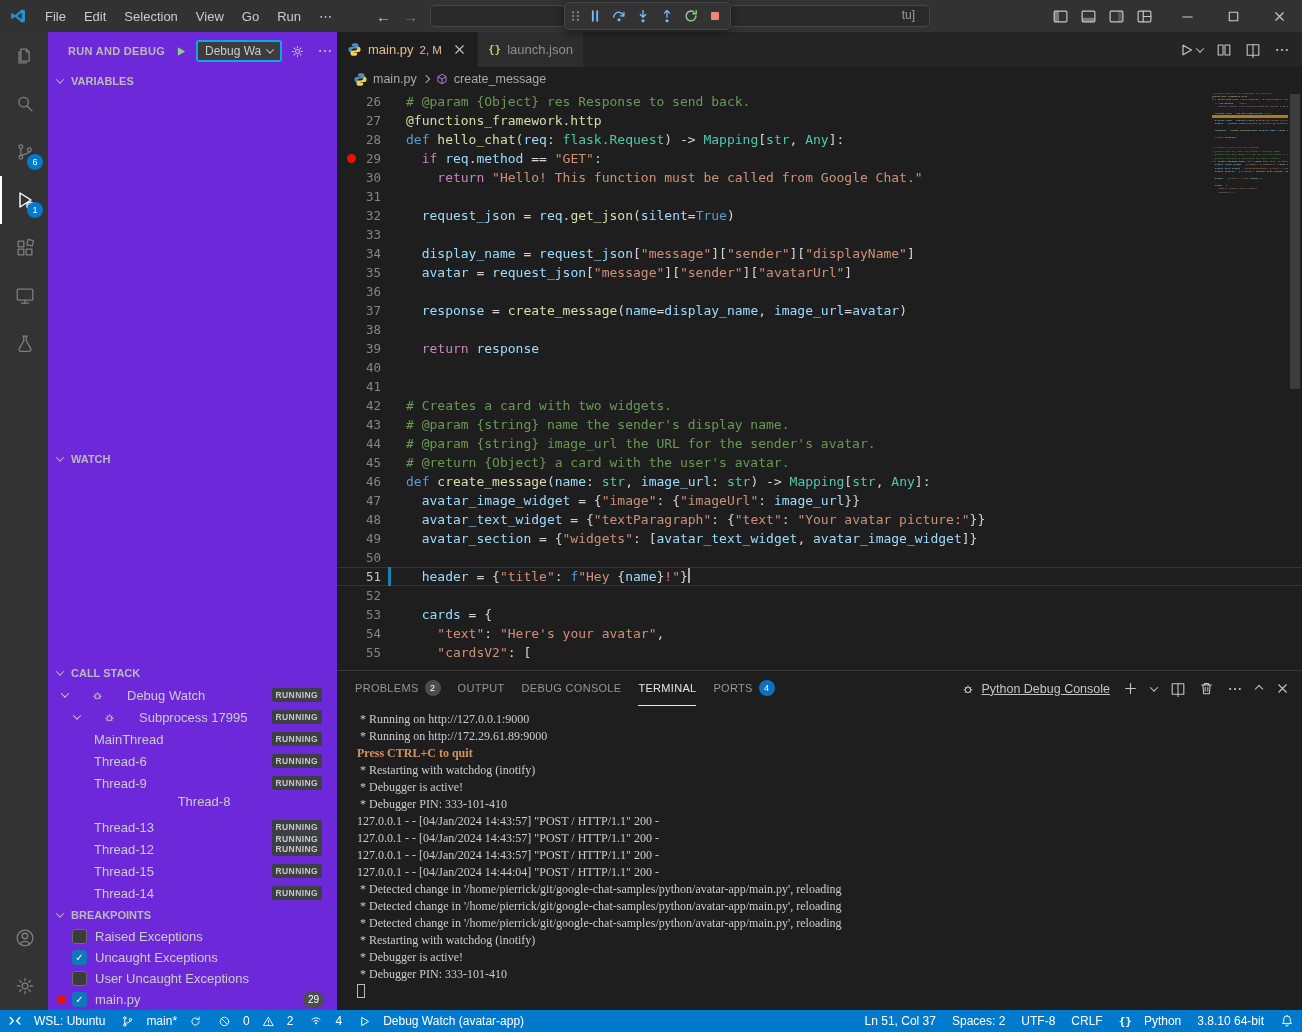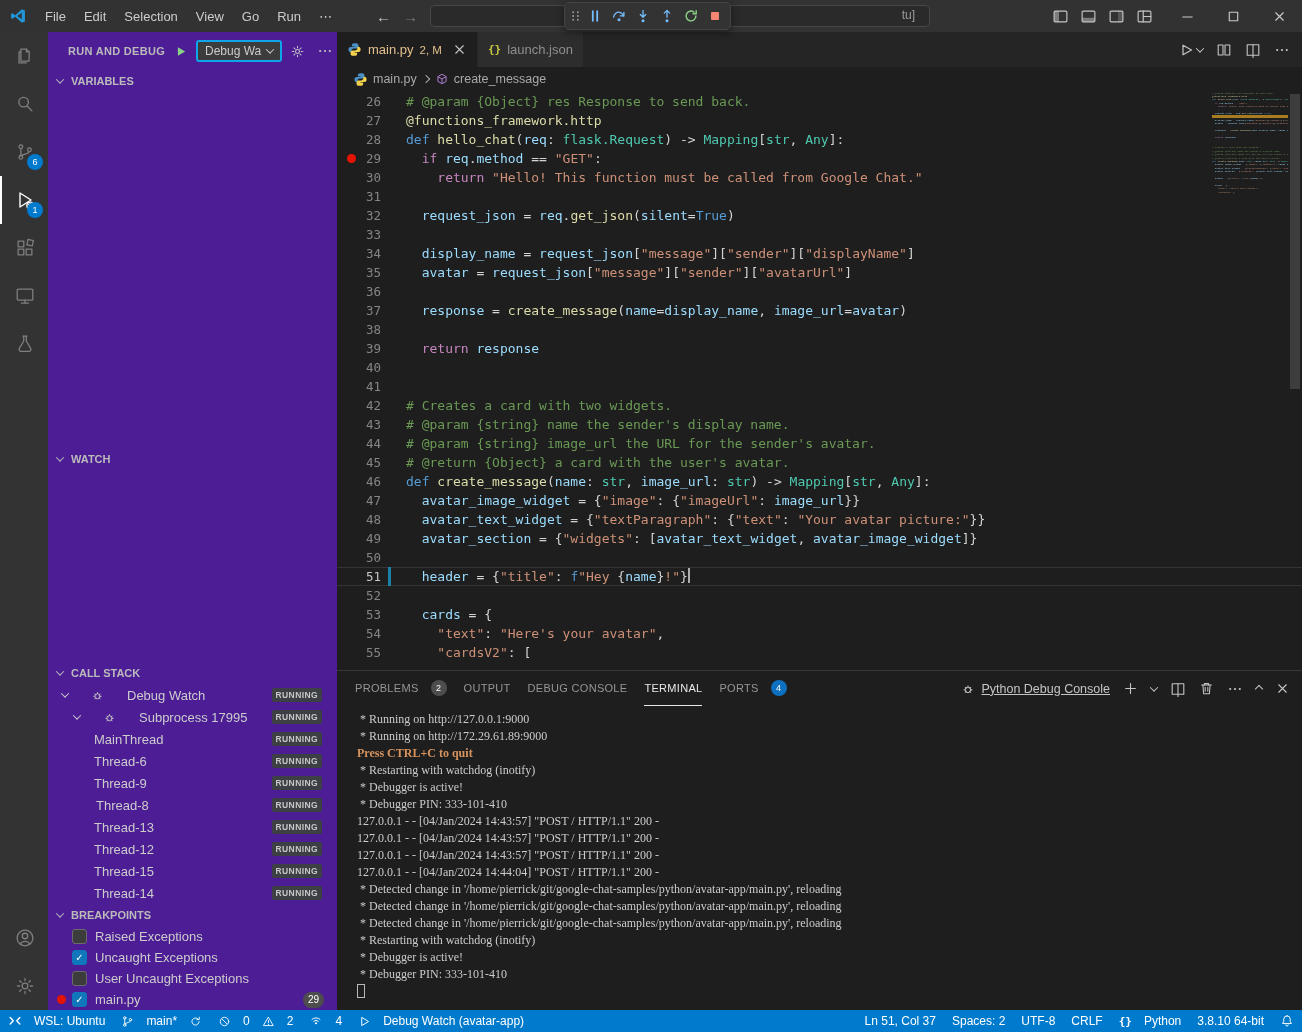--- a/index.html
+++ b/index.html
@@ -22,21 +22,21 @@
 .layout-icons{display:flex;margin-right:6px;color:#c5c5c5;}
 .layout-icons .icon{width:28px;height:28px;display:flex;align-items:center;justify-content:center;}
 .win-btn{width:46px;height:32px;display:flex;align-items:center;justify-content:center;color:#cccccc;}
 
 .main{flex:1;display:flex;min-height:0;}
 .activitybar{width:48px;flex:none;background:#333333;display:flex;flex-direction:column;justify-content:space-between;}
 .ab-item{height:48px;width:48px;display:flex;align-items:center;justify-content:center;color:#7f7f7f;position:relative;cursor:pointer;border-left:2px solid transparent;}
 .ab-item.active{color:#ffffff;border-left-color:#ffffff;}
 .ab-badge{position:absolute;right:5px;bottom:6px;min-width:16px;height:16px;border-radius:9px;background:#007acc;color:#fff;font-size:9px;display:flex;align-items:center;justify-content:center;padding:0 3px;}
 
-.sidebar{width:289px;flex:none;background:#4c1d95;display:flex;flex-direction:column;overflow:hidden;}
+.sidebar{width:289px;flex:none;background:#6d28d9;display:flex;flex-direction:column;overflow:hidden;}
 .sb-header{height:38px;flex:none;display:flex;align-items:center;padding:0 10px 0 20px;gap:8px;}
 .sb-title{font-size:11px;font-weight:700;color:#bbbbbb;letter-spacing:.3px;white-space:nowrap;}
 .cfg-box{height:22px;background:#3c3c3c;border:2px solid #0ea5e9;border-radius:3px;display:flex;align-items:center;gap:6px;padding:0 7px;font-size:12px;color:#cccccc;cursor:pointer;white-space:nowrap;}
 .sb-actions{margin-left:auto;display:flex;gap:12px;align-items:center;color:#c5c5c5;}
 .sec-h{height:22px;flex:none;display:flex;align-items:center;gap:8px;padding-left:9px;font-size:11px;font-weight:700;color:#bbbbbb;cursor:pointer;}
 .sec-body{overflow:hidden;}
 .grow-lg{flex:1.85;}
 .grow-sm{flex:1;}
 .cs-row{height:22px;display:flex;align-items:center;gap:23px;padding-right:15px;font-size:13px;color:#cccccc;cursor:pointer;white-space:nowrap;}
 .cs-badge{margin-left:auto;background:#3c3f43;color:#c8c8c8;font-size:8.5px;letter-spacing:.4px;padding:2px 4px;border-radius:2px;font-weight:700;}
@@ -69,21 +69,21 @@
 .caret{display:inline-block;width:2px;height:15px;background:#aeafad;vertical-align:-2px;}
 .minimap{position:absolute;top:0;right:14px;width:76px;height:175px;overflow:hidden;opacity:.9;}
 .minimap-inner{transform:scale(.18);transform-origin:0 0;width:420px;}
 .mrow{height:19px;line-height:19px;white-space:pre;font-size:13px;}
 .mm-hl{position:absolute;left:0;right:0;height:3px;background:rgba(210,153,34,.85);}
 .scrollbar{position:absolute;top:0;right:0;width:14px;height:100%;}
 .sthumb{position:absolute;top:3px;left:2px;width:10px;height:295px;background:rgba(121,121,121,.35);}
 
 .panel{height:340px;flex:none;display:flex;flex-direction:column;border-top:1px solid #383838;background:#1e1e1e;}
 .panel-header{height:35px;flex:none;display:flex;align-items:center;padding:0 12px 0 18px;}
-.ptab{height:35px;display:flex;align-items:center;gap:12px;margin-right:17px;font-size:11px;letter-spacing:.3px;color:#969696;cursor:pointer;border-bottom:1px solid transparent;}
+.ptab{height:35px;display:flex;align-items:center;gap:6px;margin-right:17px;font-size:11px;letter-spacing:.3px;color:#969696;cursor:pointer;border-bottom:1px solid transparent;}
 .ptab.active{color:#e7e7e7;border-bottom-color:#e7e7e7;}
 .pbadge{min-width:16px;height:16px;border-radius:9px;background:#4d4d4d;color:#fff;font-size:9px;display:flex;align-items:center;justify-content:center;padding:0 3px;}
 .pbadge.blue{background:#0e70c0;}
 .panel-actions{margin-left:auto;display:flex;align-items:center;gap:13px;color:#c5c5c5;text-decoration:underline;}
 .pa-label{display:flex;align-items:center;gap:6px;font-size:12.5px;cursor:pointer;}
 .pa-icon{display:flex;align-items:center;cursor:pointer;}
 .terminal{flex:1;overflow:hidden;padding:5px 0 13px 20px;font-family:Liberation Serif, serif;font-size:12px;color:#cccccc;}
 .trow{height:17px;line-height:17px;white-space:pre;}
 .trow.warn{color:#d7935e;font-weight:700;}
 .tcursor{display:inline-block;width:8px;height:14px;border:1px solid #b9b9b9;margin-top:1px;}
@@ -370,21 +370,21 @@
             <span class="cs-badge">RUNNING</span>
           </div>
           <div class="cs-row" style="padding-left: 46px;">
             <span>Thread-6</span>
             <span class="cs-badge">RUNNING</span>
           </div>
           <div class="cs-row" style="padding-left: 46px;">
             <span>Thread-9</span>
             <span class="cs-badge">RUNNING</span>
           </div>
-          <div class="cs-row" style="padding-left: 48px;">
+          <div class="cs-row" style="padding-left: 38px; flex-direction: column;">
             <span>Thread-8</span>
             <span class="cs-badge">RUNNING</span>
           </div>
           <div class="cs-row" style="padding-left: 46px;">
             <span>Thread-13</span>
             <span class="cs-badge">RUNNING</span>
           </div>
           <div class="cs-row" style="padding-left: 46px;">
             <span>Thread-12</span>
             <span class="cs-badge">RUNNING</span>

